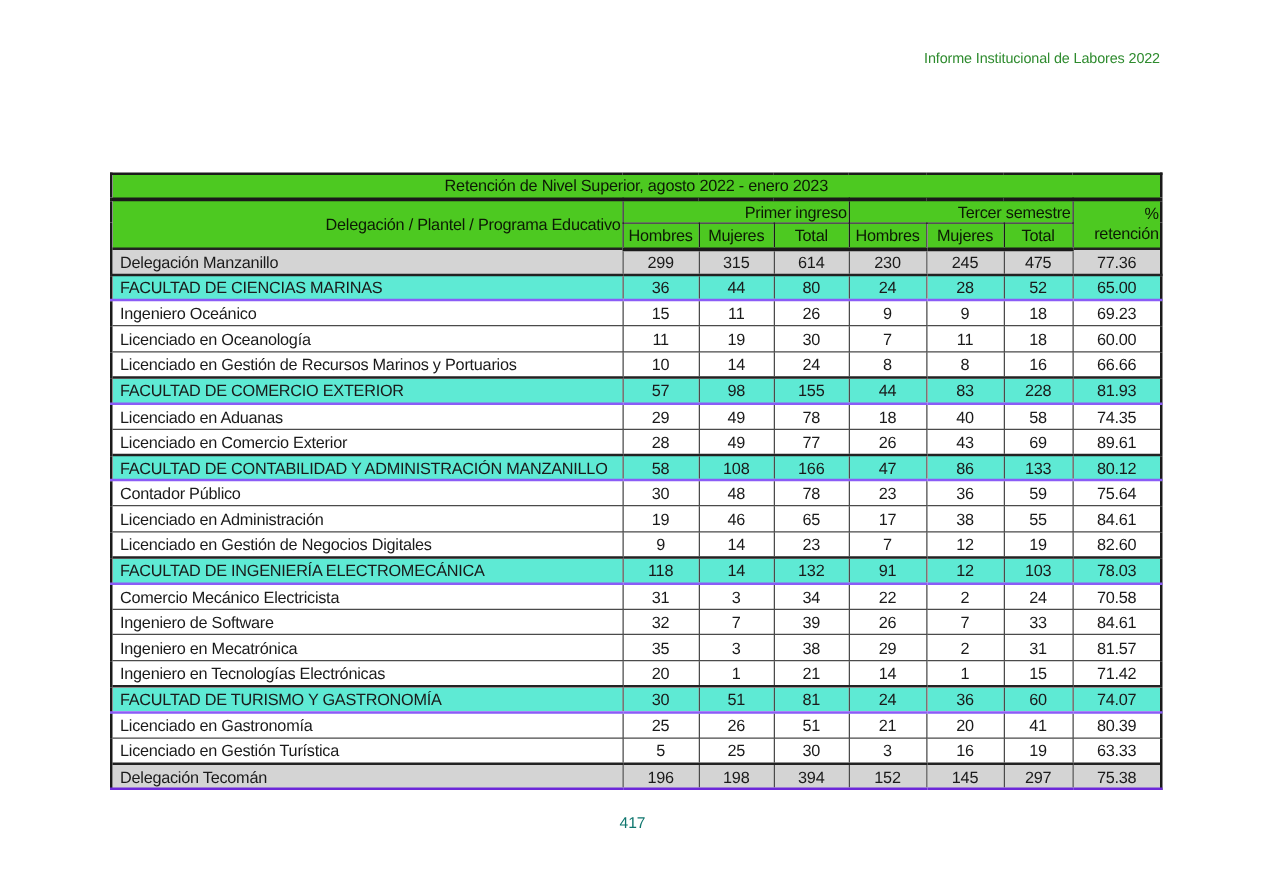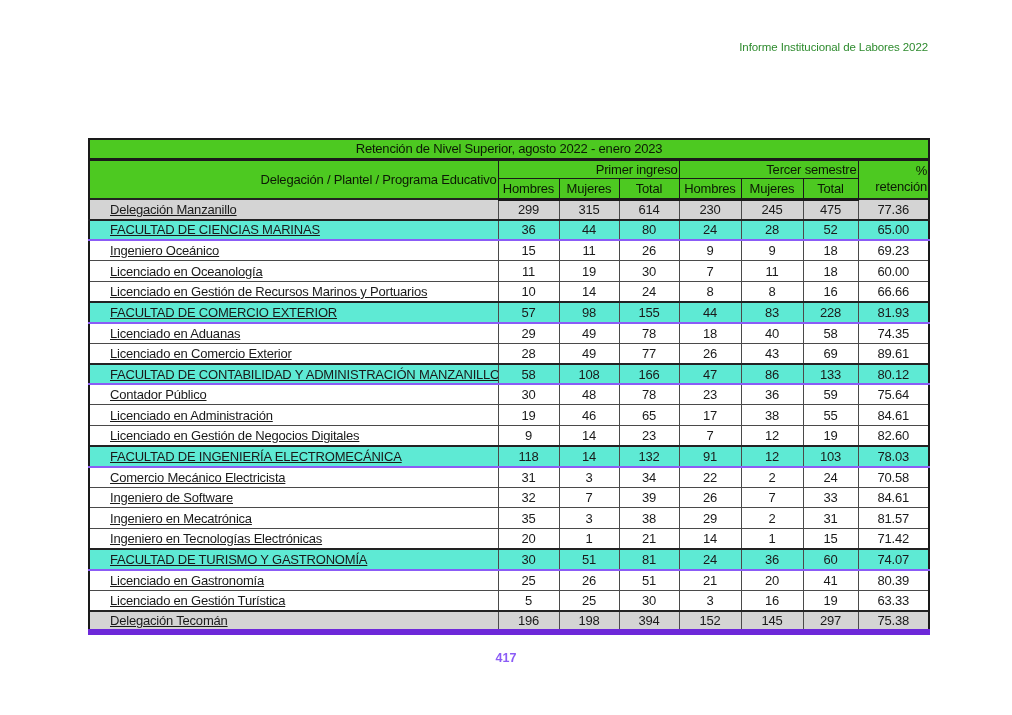--- a/index.html
+++ b/index.html
@@ -73,46 +73,45 @@
   thead th.outer-r { border-right: 2px solid #1a1a1a; }
   .ret-head { line-height: 1.25; }
   
   tbody td {
     height: 20.6px;
     border: 1px solid #4a4a4a;
     background: #ffffff;
   }
   tbody td.label {
     text-align: left;
-    padding-left: 20px;
-    text-decoration: underline;
+    padding-left: 6px;
   }
   tbody td.num { text-align: center; }
   tbody tr.delegacion td {
     background: #d4d4d4;
     border-top: 2px solid #222222;
     border-bottom: 2px solid #222222;
   }
   tbody tr.facultad td {
     background: #5eead4;
     border-top: 2px solid #222222;
     border-bottom: 2px solid #8b5cf6;
   }
   tbody td:first-child { border-left: 2px solid #1a1a1a; }
   tbody td:last-child { border-right: 2px solid #1a1a1a; }
-  tbody tr:last-child td { border-bottom: 6px solid #6d28d9; margin-top: 30px; }
+  tbody tr:last-child td { border-bottom: 2px solid #6d28d9; margin-top: 30px; }
   .page-number {
     position: absolute;
     top: 651px;
     left: 0;
     width: 1012px;
     text-align: center;
     font-size: 12.5px;
-    font-weight: 700;
-    color: #8b5cf6;
+    font-weight: 400;
+    color: #0f766e;
   }
 </style>
 </head>
 <body>
 
 <div class="page">
 
   <div class="report-header">Informe Institucional de Labores 2022</div>
 
 

